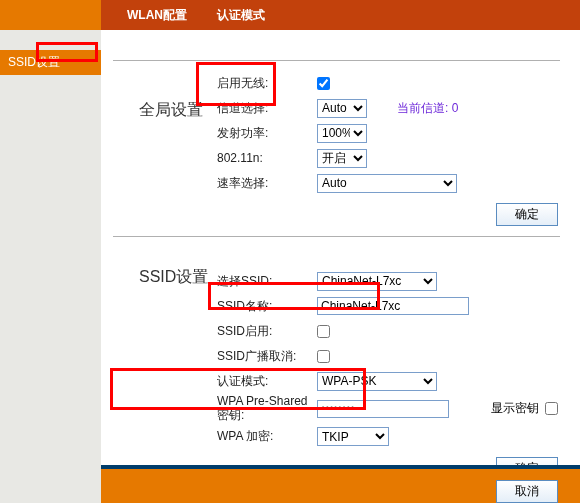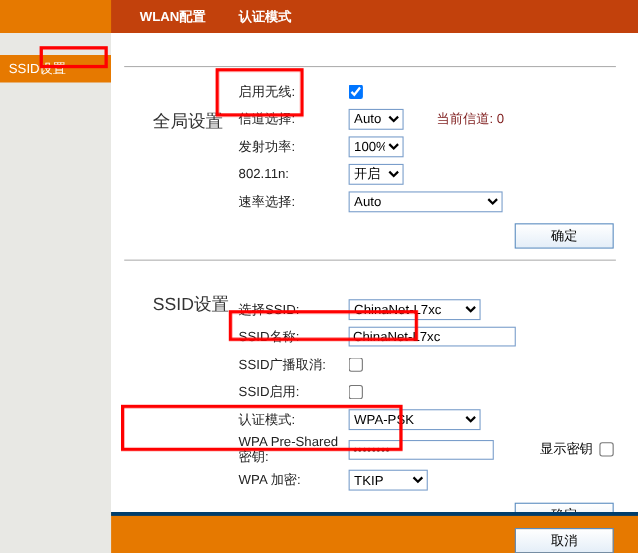--- a/index.html
+++ b/index.html
@@ -94,25 +94,25 @@
     select.w2 { width: 120px; }
     select.w3 { width: 72px; }
     input[type="text"], input[type="password"] {
       font-family: inherit;
       font-size: 12px;
       height: 18px;
       border: 1px solid #7a9ecb;
       padding: 0 3px;
     }
     input[type="checkbox"] { width: 13px; height: 13px; }
-    .right-info { margin-left: 30px; color: #7f1d1d; }
+    .right-info { margin-left: 30px; color: #6d28d9; }
     .btn {
       border: 1px solid #5a8cc0;
       background: linear-gradient(#fff, #e4eef8);
-      padding: 2px 32px;
+      padding: 2px 18px;
       font-size: 12px;
       cursor: pointer;
     }
     .btn-row { text-align: right; padding: 6px 12px 6px 0; }
     .bottom-area {
       position: absolute;
       left: 101px; right: 0; bottom: 0;
       height: 38px;
       background: #e67900;
       border-top: 4px solid #003d6b;
@@ -180,25 +180,25 @@
   <div class="rows" style="margin-left:116px; margin-top:16px;">
     <div class="row">
       <label class="lbl">选择SSID:</label>
       <select class="w2"><option>ChinaNet-L7xc</option></select>
     </div>
     <div class="row">
       <label class="lbl">SSID名称:</label>
       <input type="text" style="width: 152px;" value="ChinaNet-L7xc">
     </div>
     <div class="row">
+      <label class="lbl">SSID启用:</label>
+      <input type="checkbox" style="">
+    </div>
+    <div class="row">
       <label class="lbl">SSID广播取消:</label>
-      <input type="checkbox" style="">
-    </div>
-    <div class="row">
-      <label class="lbl">SSID启用:</label>
       <input type="checkbox" style="">
     </div>
     <div class="row">
       <label class="lbl">认证模式:</label>
       <select class="w2"><option>WPA-PSK</option></select>
     </div>
     <div class="row">
       <label class="lbl twoline">WPA Pre-Shared 密钥:</label>
       <input type="text" style="width: 132px;" value="••••••••">
       <span style="margin-left:42px">显示密钥</span>

